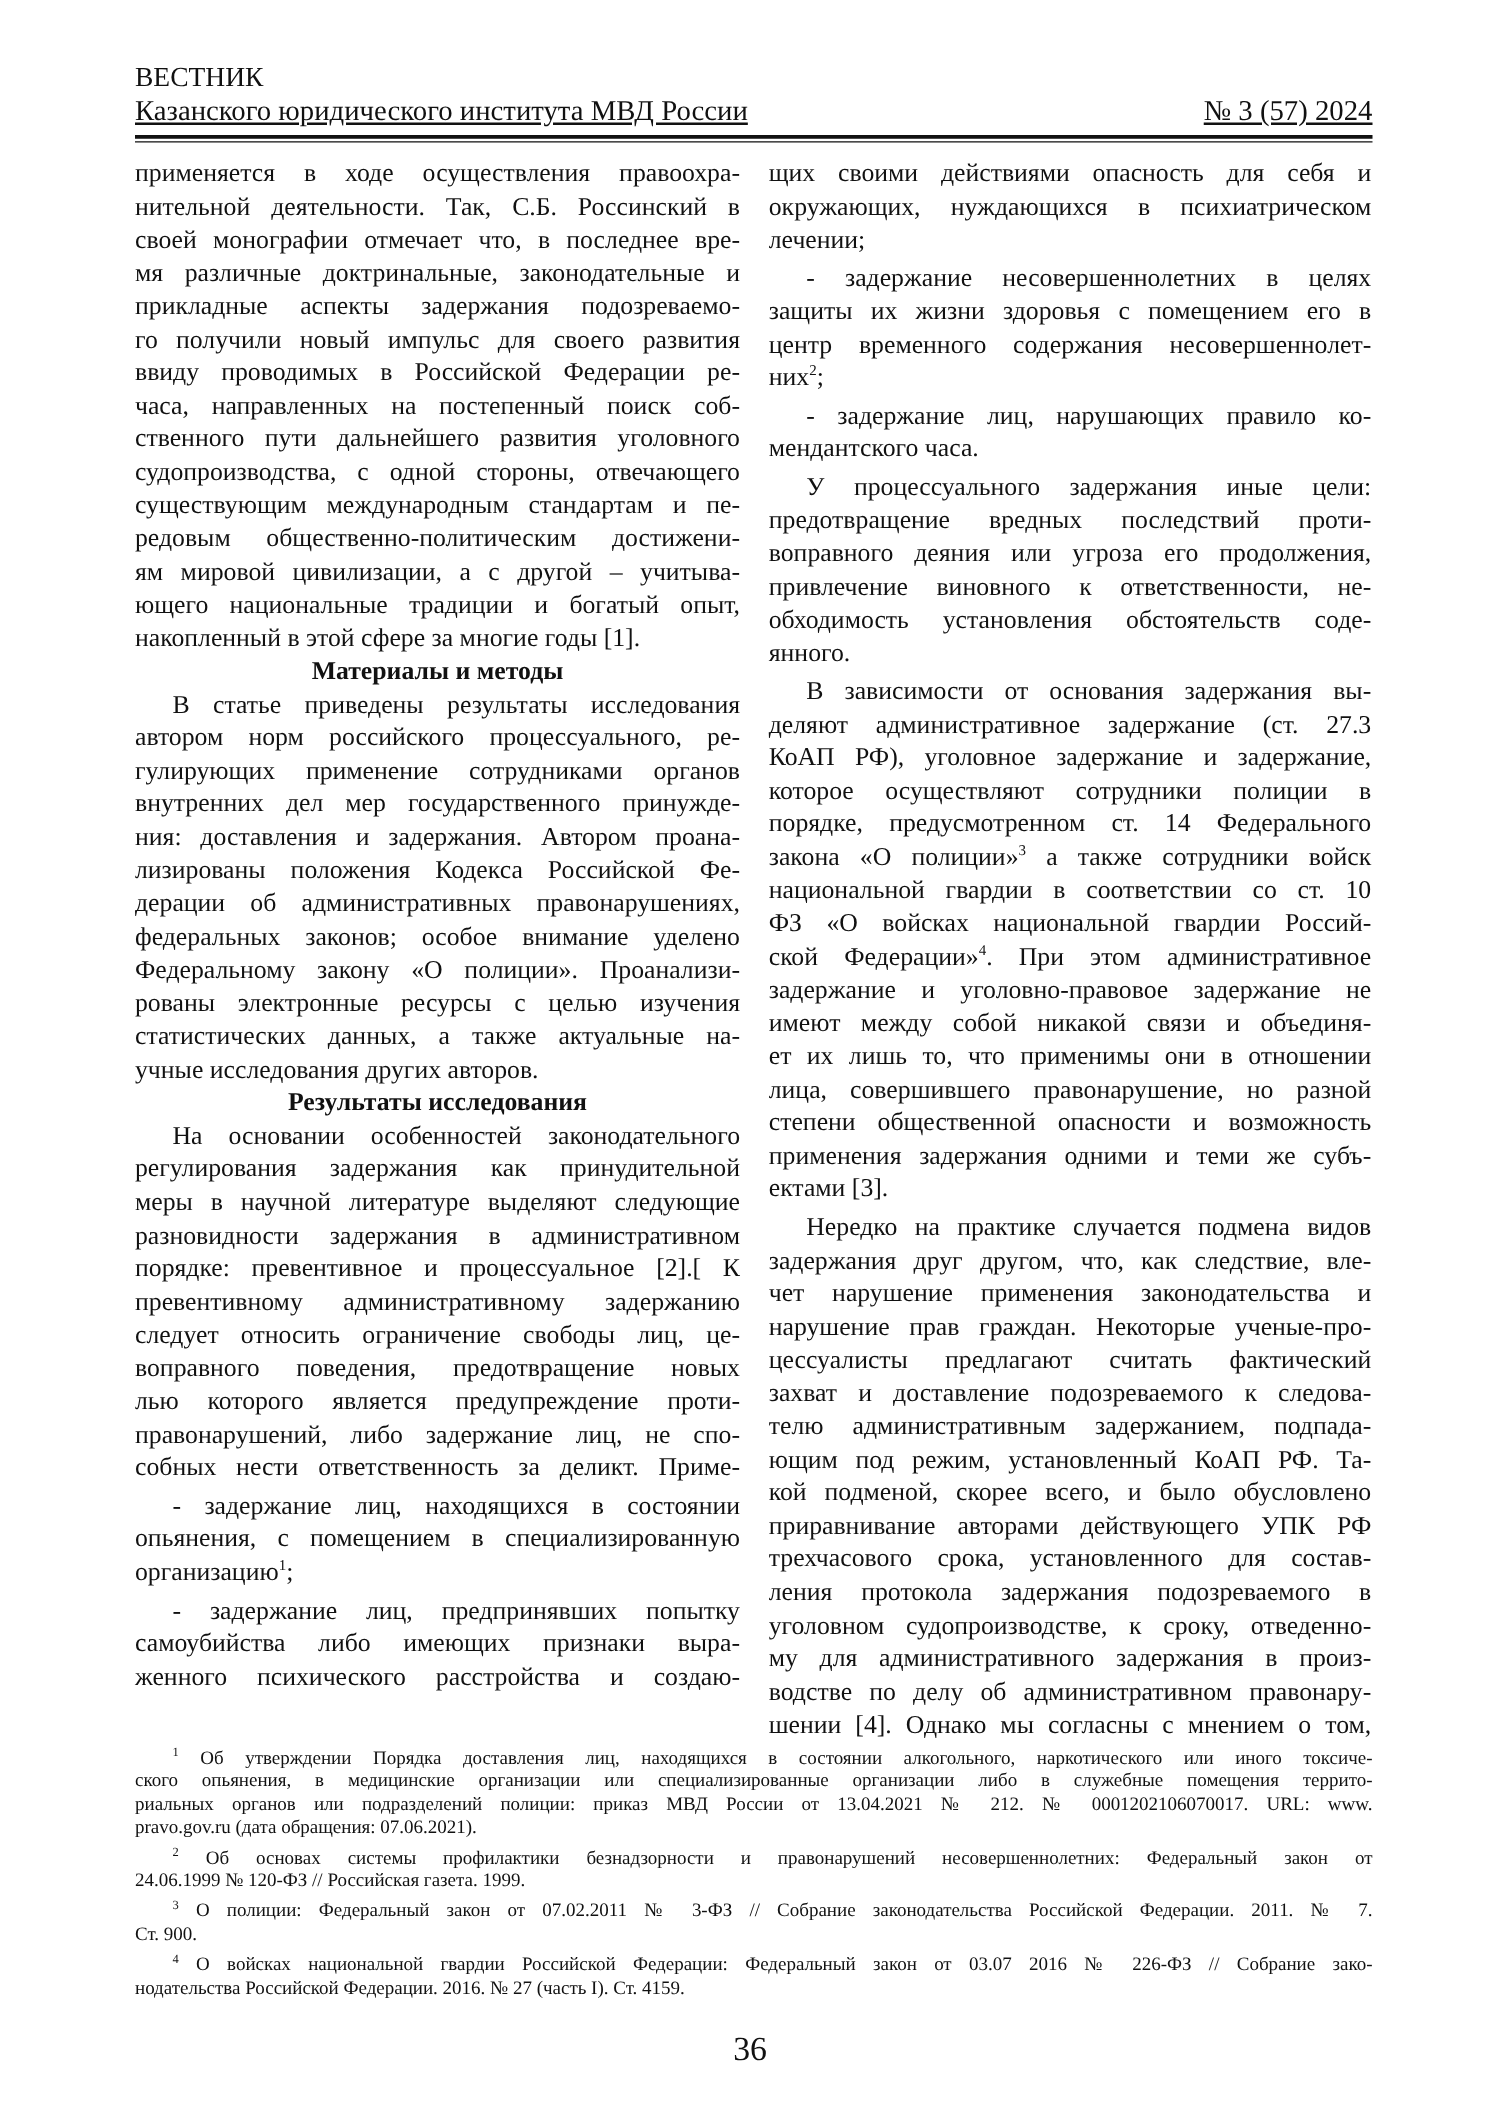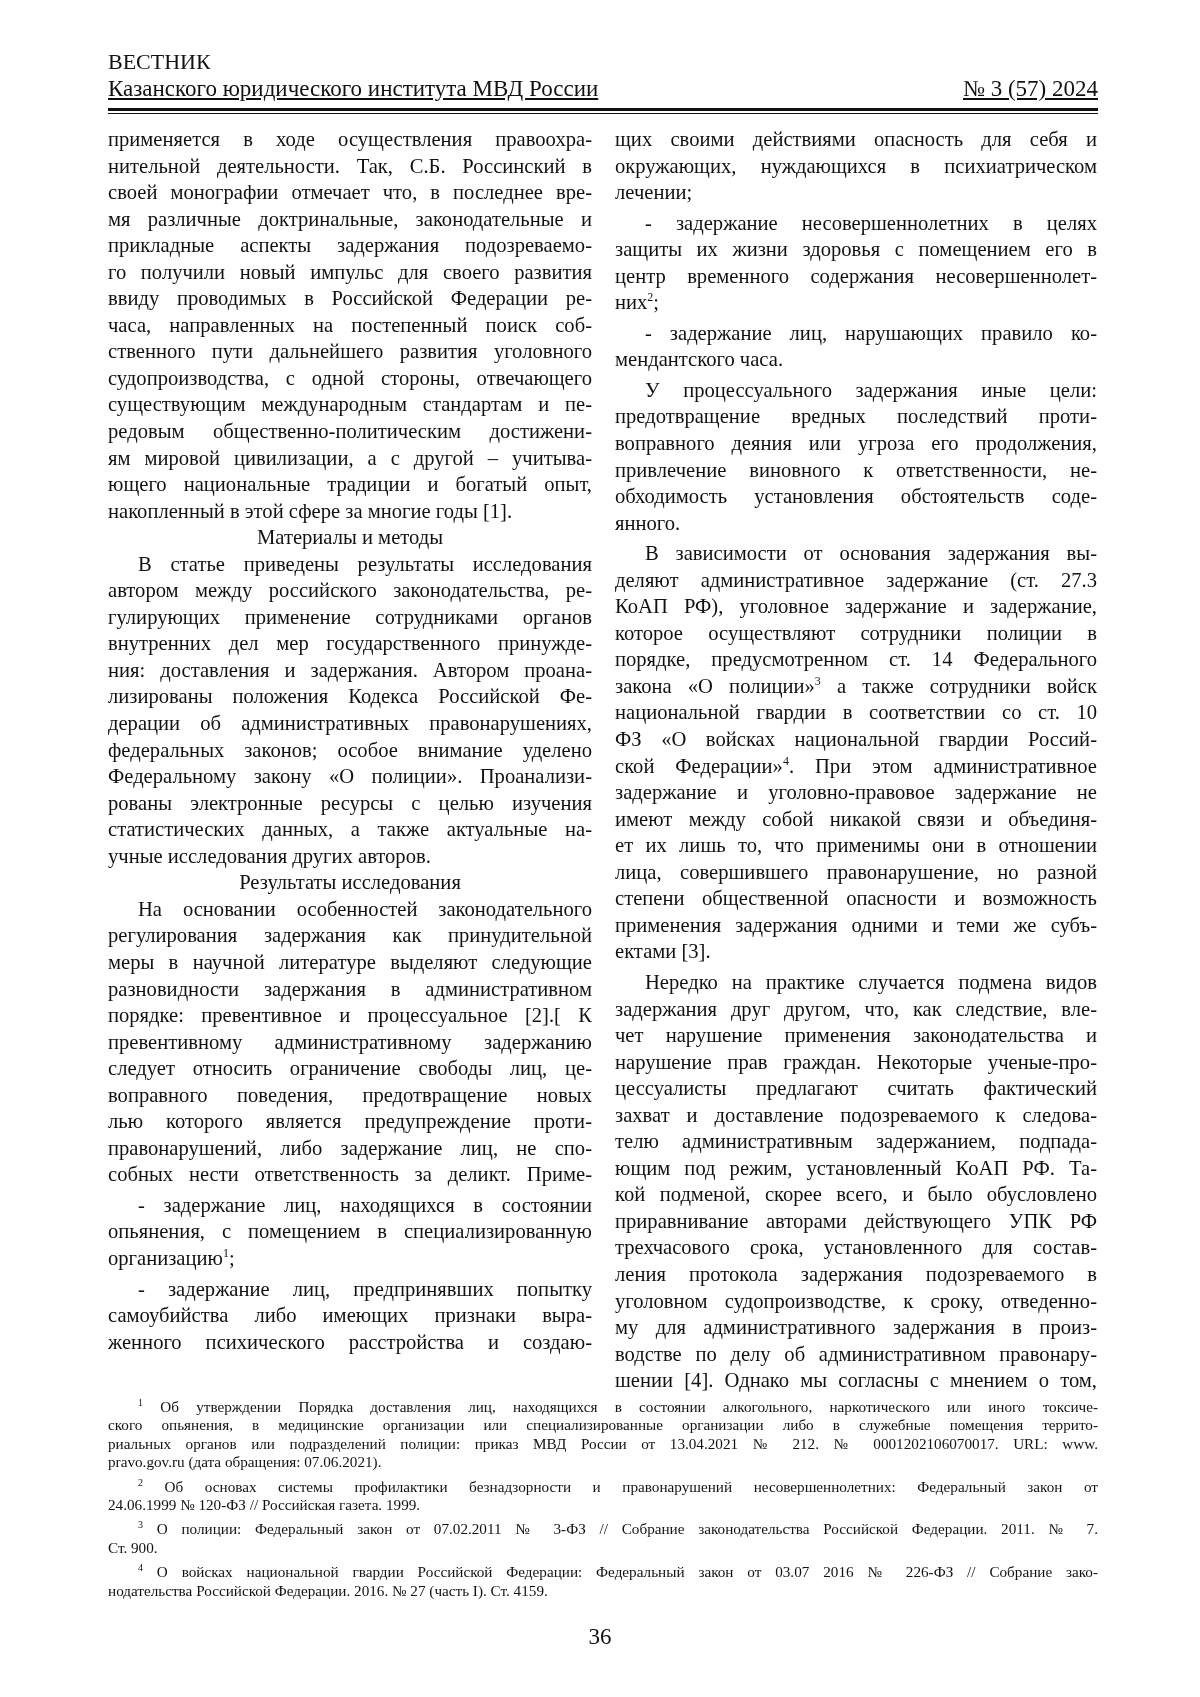--- a/index.html
+++ b/index.html
@@ -9,30 +9,30 @@
   .header .journal { font-size: 22px; line-height: 27px; }
   .header .row { display: flex; justify-content: space-between; font-size: 23px; line-height: 27px; text-decoration: underline; }
   .rule { position: absolute; left: 108px; top: 108px; width: 990px; height: 6px;
           border-top: 3px solid #111; border-bottom: 1px solid #111; box-sizing: border-box; }
   .col { position: absolute; top: 126px; width: 484px; font-size: 20.6px; line-height: 26.55px; }
   .col.left { left: 108px; }
   .col.right { left: 615px; width: 482px; }
   .ln { display: block; text-align: justify; text-align-last: justify; white-space: nowrap; height: 26.55px; overflow: visible; }
   .ln.last { text-align-last: left; }
   .ln.ind { padding-left: 30px; }
-  .ln.center { text-align: center; text-align-last: center; font-weight: normal; }
+  .ln.center { text-align: center; text-align-last: center; font-weight: bold; }
   .gap { height: 4px; }
   sup { font-size: 12px; line-height: 0; vertical-align: 8px; }
   .foot { position: absolute; left: 108px; top: 1398px; width: 990px; font-size: 15.2px; line-height: 18.4px; }
   .fn { margin-bottom: 6px; }
   .fn .fl { display: block; text-align: justify; text-align-last: justify; white-space: nowrap; }
   .fn .fl.last { text-align-last: left; }
   .fn .fl.first { padding-left: 30px; }
   .fn sup { font-size: 10px; vertical-align: 6px; }
-  .pagenum { position: absolute; left: 0; width: 1200px; top: 1624px; text-align: center; font-size: 23px; }
+  .pagenum { position: absolute; left: 0; width: 1200px; top: 1624px; text-align: center; font-size: 27px; }
 </style>
 </head>
 <body>
 
 <div class="header">
   <div class="journal">ВЕСТНИК</div>
   <div class="row">
     <span>Казанского юридического института МВД России</span>
     <span>№ 3 (57) 2024</span>
   </div>
@@ -53,21 +53,21 @@
     <span class="ln">судопроизводства, с одной стороны, отвечающего</span>
     <span class="ln">существующим международным стандартам и пе-</span>
     <span class="ln">редовым общественно-политическим достижени-</span>
     <span class="ln">ям мировой цивилизации, а с другой – учитыва-</span>
     <span class="ln">ющего национальные традиции и богатый опыт,</span>
     <span class="ln last">накопленный в этой сфере за многие годы [1].</span>
   </div>
   <span class="ln center">Материалы и методы</span>
   <div>
     <span class="ln ind">В статье приведены результаты исследования</span>
-    <span class="ln">автором между российского законодательства, ре-</span>
+    <span class="ln">автором норм российского процессуального, ре-</span>
     <span class="ln">гулирующих применение сотрудниками органов</span>
     <span class="ln">внутренних дел мер государственного принужде-</span>
     <span class="ln">ния: доставления и задержания. Автором проана-</span>
     <span class="ln">лизированы положения Кодекса Российской Фе-</span>
     <span class="ln">дерации об административных правонарушениях,</span>
     <span class="ln">федеральных законов; особое внимание уделено</span>
     <span class="ln">Федеральному закону «О полиции». Проанализи-</span>
     <span class="ln">рованы электронные ресурсы с целью изучения</span>
     <span class="ln">статистических данных, а также актуальные на-</span>
     <span class="ln last">учные исследования других авторов.</span>

